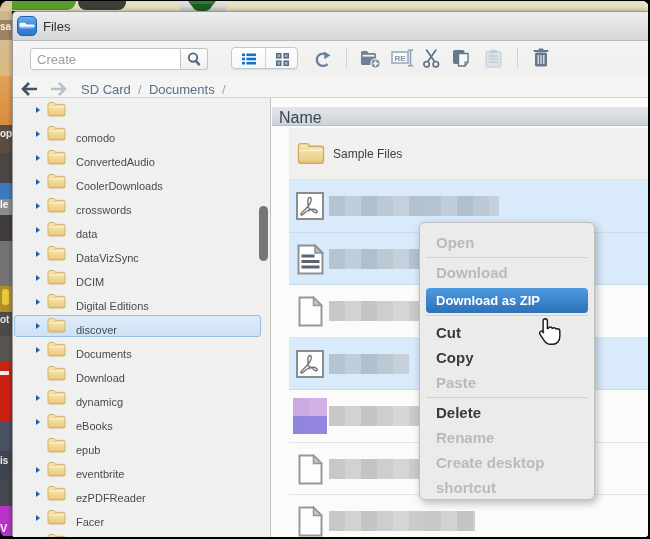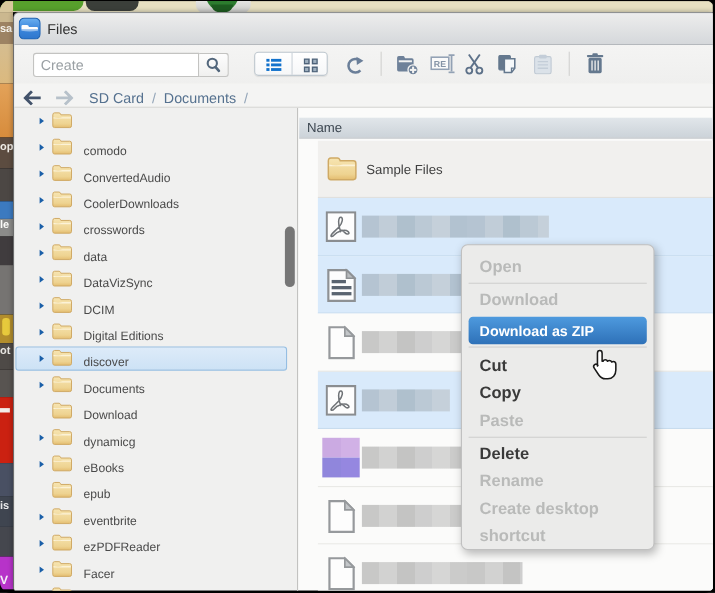--- a/index.html
+++ b/index.html
@@ -40,21 +40,21 @@
 #seldoc { position:absolute; left:1px; top:217px; width:247px; height:22px;
   background:linear-gradient(#ddebf9,#cde2f5); border:1px solid #95bee3; border-radius:3px; }
 #vthumb { position:absolute; left:246px; top:108px; width:9px; height:55px;
   background:#767676; border-radius:4.5px; }
 
 
 #rpanel { position:absolute; left:257px; top:0; width:378px; height:100%;
   background:#fbfbfa; border-left:1px solid #c2c2c0; }
 #rhead { position:absolute; left:1px; top:9px; width:376px; height:19px;
   background:linear-gradient(#e1e6ea,#ccd3d9); border-bottom:1px solid #b6bcc2; }
-#rhead span { position:absolute; left:7px; top:2px; font-size:12px; color:#3c4650; }
+#rhead span { position:absolute; left:7px; top:2px; font-size:16px; color:#3c4650; }
 .frow { position:absolute; left:18px; width:376px; height:52.5px; }
 .rowblue { background:#d9eafb; border-bottom:1px solid #c8dcee; }
 .rowwhite { background:#fbfbfa; border-bottom:1px solid #e4e4e2; }
 .rowgray { background:#f1f0ee; border-bottom:1px solid #e0e0de; }
 .blur { position:absolute; top:16px; height:20px; }
 .blur-blue { background:repeating-linear-gradient(90deg,
    #b5c4d2 0px, #b5c4d2 16px, #c1cdd8 16px, #c1cdd8 32px, #afc0cd 32px, #afc0cd 48px,
    #bbc9d5 48px, #bbc9d5 64px, #c5d0da 64px, #c5d0da 80px, #b2c2d0 80px, #b2c2d0 96px); }
 .blur-gray { background:repeating-linear-gradient(90deg,
    #c8c8c7 0px, #c8c8c7 16px, #d2d2d1 16px, #d2d2d1 32px, #c4c4c3 32px, #c4c4c3 48px,

